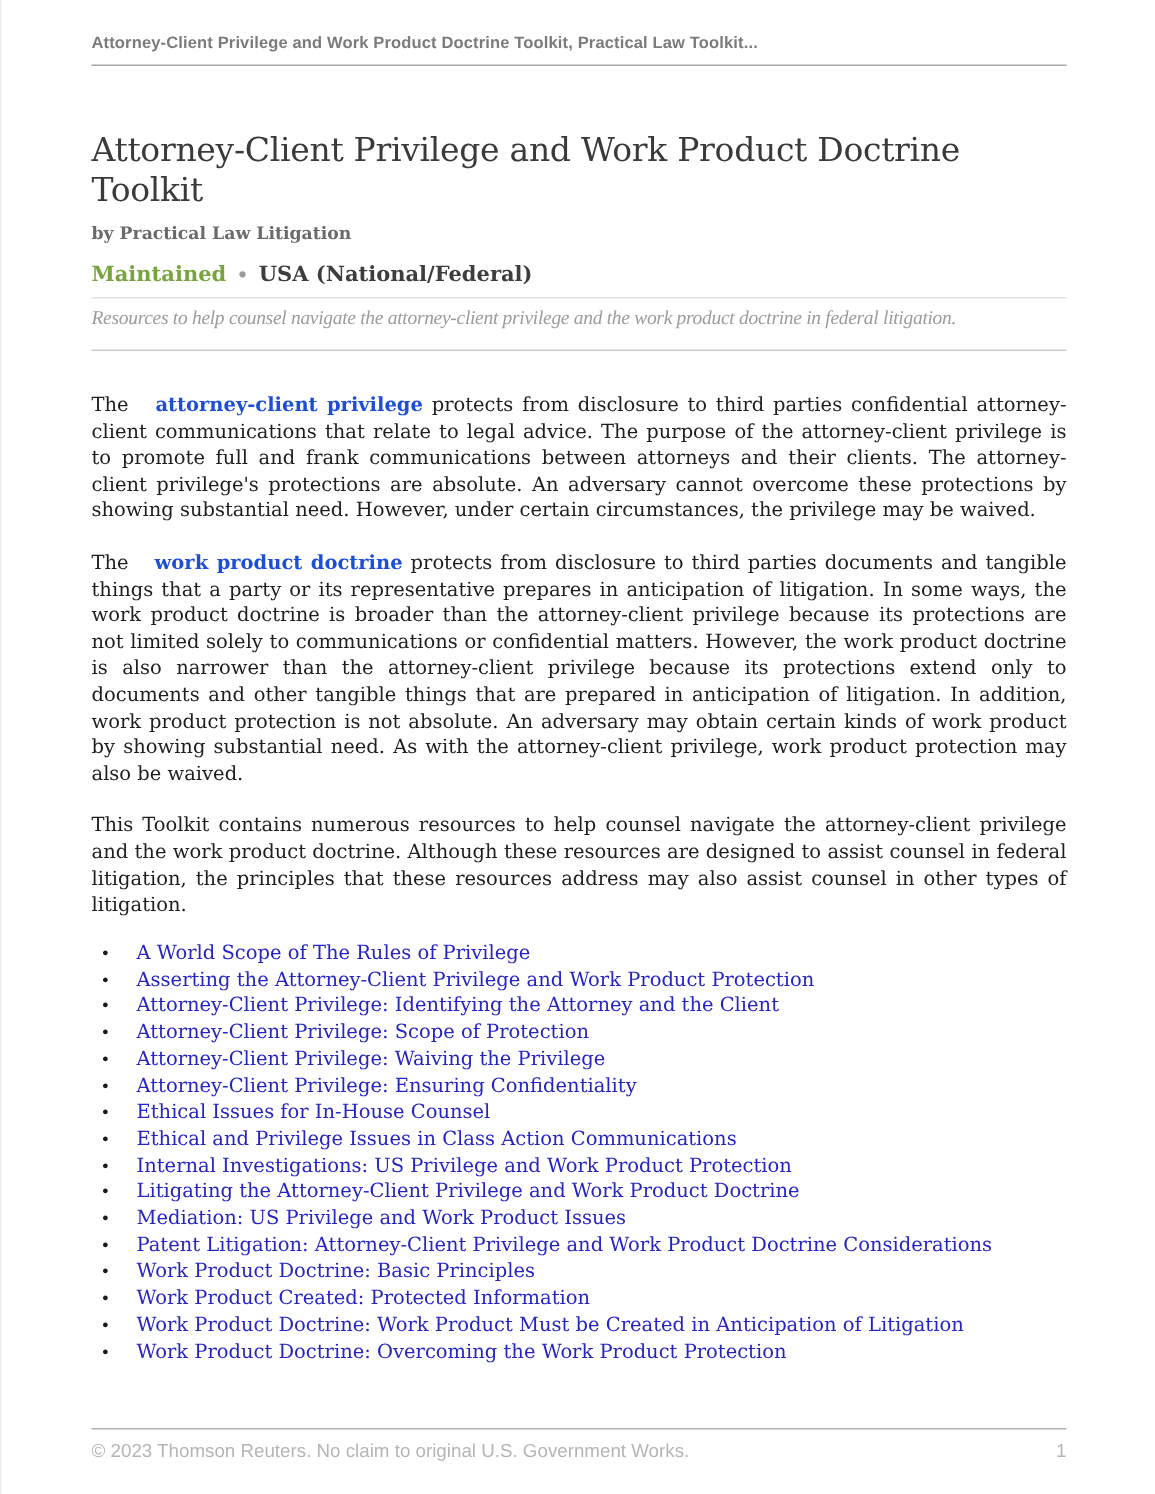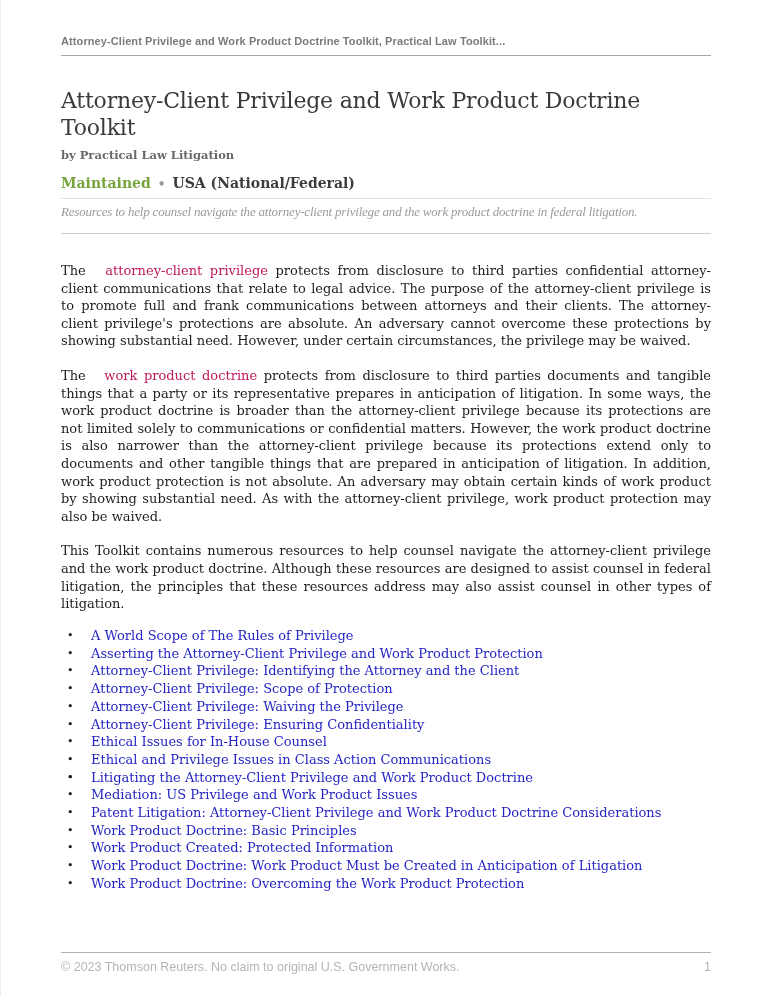--- a/index.html
+++ b/index.html
@@ -8,21 +8,21 @@
     position:relative; width:770px; height:996px; background:#ffffff;
     border-left:1px solid #ececec; overflow:hidden;
     font-family:"DejaVu Serif", serif;
   }
 
   
   .runhead {
     position:absolute; left:60px; top:23px; width:650px;
     font-family:"Liberation Sans", sans-serif; font-weight:bold;
     font-size:11px; color:#7b7b7b; letter-spacing:.1px;
-    padding-bottom:8px; border-bottom:1px solid #a8a8a8;margin-top:12px;
+    padding-bottom:8px; border-bottom:1px solid #a8a8a8;
   }
 
   
   .doc-head { position:absolute; left:60px; top:88px; width:650px; }
   .doc-title {
     font-size:22px; font-weight:normal; color:#3a3a3a; line-height:1.22;
     letter-spacing:-0.2px;
   }
   .byline { margin-top:6px; font-size:11.5px; font-weight:bold; color:#6a6a6a; }
   .status-row {
@@ -37,21 +37,21 @@
     font-size:13px; letter-spacing:-0.2px; color:#9b9b9b;
     padding-bottom:13px; border-bottom:1px solid #cccccc;
   }
 
   
   .body-text { position:absolute; left:60px; top:262px; width:650px; }
   .body-text p {
     font-size:13px; line-height:17.6px; color:#1e1e1e;
     text-align:justify; margin-bottom:17px;
   }
-  .inline-link { color:#be185d; font-weight:normal; text-decoration:none; cursor:pointer;margin-left:12px; }
+  .inline-link { color:#1d4ed8; font-weight:bold; text-decoration:none; cursor:pointer;margin-left:12px; }
 
   
   .practice { position:absolute; left:60px; top:627px; width:650px; }
   .practice h2 { font-size:16.5px; font-weight:bold; color:#363636; margin-bottom:6px; }
   .practice ul { list-style:none; }
   .practice li { position:relative; padding-left:30px; font-size:13px; line-height:17.7px; }
   .practice .bullet { position:absolute; left:6px; top:0; font-size:11px; color:#1a1a1a; }
   .note-link { color:#2525c3; text-decoration:none; cursor:pointer; }
 
   
@@ -87,21 +87,21 @@
   <div class="practice">
     <ul>
         <li><span class="bullet">•</span><a class="note-link">A World Scope of The Rules of Privilege</a></li>
         <li><span class="bullet">•</span><a class="note-link">Asserting the Attorney-Client Privilege and Work Product Protection</a></li>
         <li><span class="bullet">•</span><a class="note-link">Attorney-Client Privilege: Identifying the Attorney and the Client</a></li>
         <li><span class="bullet">•</span><a class="note-link">Attorney-Client Privilege: Scope of Protection</a></li>
         <li><span class="bullet">•</span><a class="note-link">Attorney-Client Privilege: Waiving the Privilege</a></li>
         <li><span class="bullet">•</span><a class="note-link">Attorney-Client Privilege: Ensuring Confidentiality</a></li>
         <li><span class="bullet">•</span><a class="note-link">Ethical Issues for In-House Counsel</a></li>
         <li><span class="bullet">•</span><a class="note-link">Ethical and Privilege Issues in Class Action Communications</a></li>
-        <li><span class="bullet">•</span></li>
+        <li><span class="bullet">•</span><a class="note-link">Internal Investigations: US Privilege and Work Product Protection</a></li>
         <li><span class="bullet">•</span><a class="note-link">Litigating the Attorney-Client Privilege and Work Product Doctrine</a></li>
         <li><span class="bullet">•</span><a class="note-link">Mediation: US Privilege and Work Product Issues</a></li>
         <li><span class="bullet">•</span><a class="note-link">Patent Litigation: Attorney-Client Privilege and Work Product Doctrine Considerations</a></li>
         <li><span class="bullet">•</span><a class="note-link">Work Product Doctrine: Basic Principles</a></li>
         <li><span class="bullet">•</span><a class="note-link">Work Product Created: Protected Information</a></li>
         <li><span class="bullet">•</span><a class="note-link">Work Product Doctrine: Work Product Must be Created in Anticipation of Litigation</a></li>
         <li><span class="bullet">•</span><a class="note-link">Work Product Doctrine: Overcoming the Work Product Protection</a></li>
       </ul>
   </div>
 

